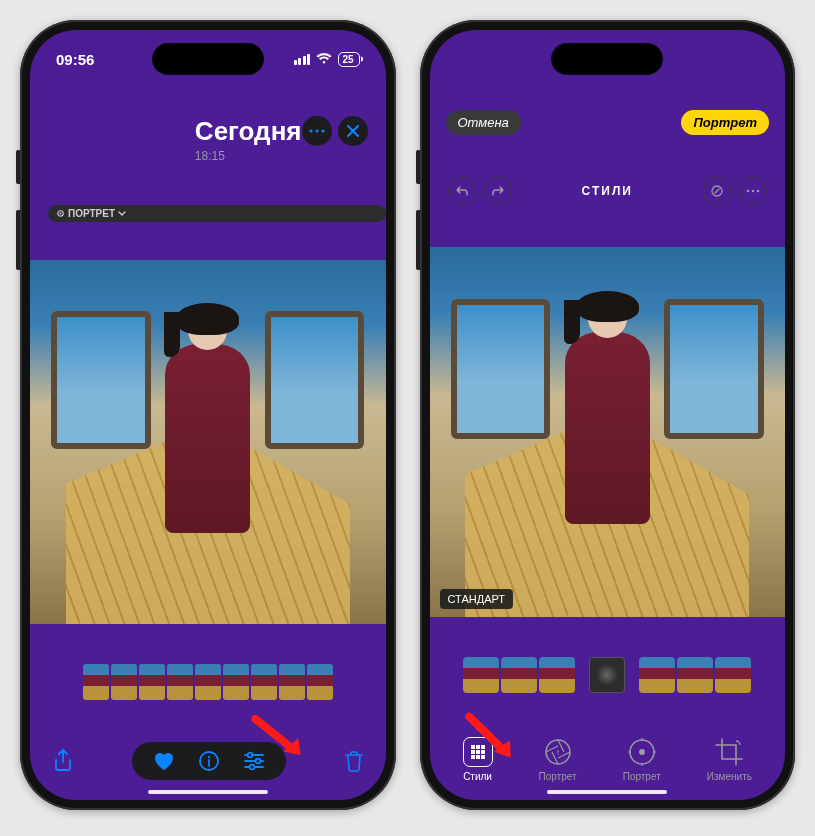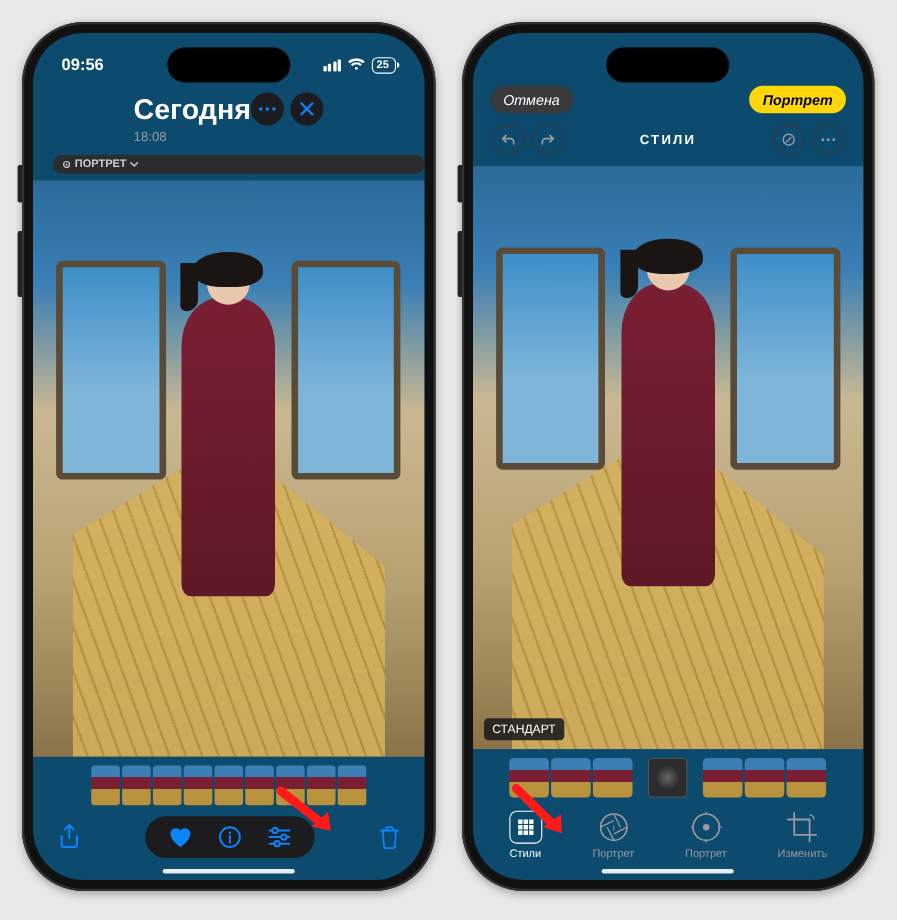--- a/index.html
+++ b/index.html
@@ -27,26 +27,27 @@
     left:-4px;
     width:4px;
     background:#222;
     border-radius:2px 0 0 2px;
   }
   .phone::before { top:130px; height:34px; }
   .phone::after { top:190px; height:60px; }
   .screen {
     width: 100%;
     height: 100%;
-    background: #0c4a6e;
+    background: #4c1d95;
     border-radius: 46px;
     overflow: hidden;
     position: relative;
     display: flex;
     flex-direction: column;
+    gap: 32px;
   }
   .island {
     position: absolute;
     top: 14px;
     left: 50%;
     transform: translateX(-50%);
     width: 110px;
     height: 30px;
     background: #000;
     border-radius: 18px;
@@ -73,21 +74,21 @@
   .signal span:nth-child(4){height:11px}
   .batt {
     display:flex; align-items:center; gap:2px;
     border:1px solid #fff; border-radius:5px;
     padding:1px 5px 1px 3px;
     font-size:10px; font-weight:700; position:relative;
   }
   .batt::after{content:'';position:absolute;right:-4px;top:50%;transform:translateY(-50%);width:2px;height:5px;background:#fff;border-radius:0 2px 2px 0;}
   
   .hdr1 {
-    display:flex; justify-content:center; align-items:flex-start;
+    display:flex; justify-content:flex-end; align-items:flex-start;
     padding: 4px 18px 6px; color:#fff;
   }
   .hdr1 .title { font-size:26px; font-weight:700; }
   .hdr1 .sub { font-size:12px; color:#9a9a9f; margin-top:2px; }
   .hdr-actions { display:flex; gap:6px; }
   .circle-btn {
     width:30px;height:30px;border-radius:50%;
     background:#1c1c1e;display:flex;align-items:center;justify-content:center;
     color:#0a84ff;
   }
@@ -242,21 +243,21 @@
           </svg>
         <span class="batt">
             <span>25</span>
           </span>
       </div>
     </div>
 
     <div class="hdr1">
       <div>
         <div class="title">Сегодня</div>
-        <div class="sub">18:08</div>
+        <div class="sub">18:15</div>
       </div>
       <div class="hdr-actions">
         <div class="circle-btn">
           <svg width="16" height="4" viewBox="0 0 16 4">
               <circle cx="2" cy="2" r="1.6" fill="currentColor"></circle>
               <circle cx="8" cy="2" r="1.6" fill="currentColor"></circle>
               <circle cx="14" cy="2" r="1.6" fill="currentColor"></circle>
             </svg>
         </div>
         <div class="circle-btn">

